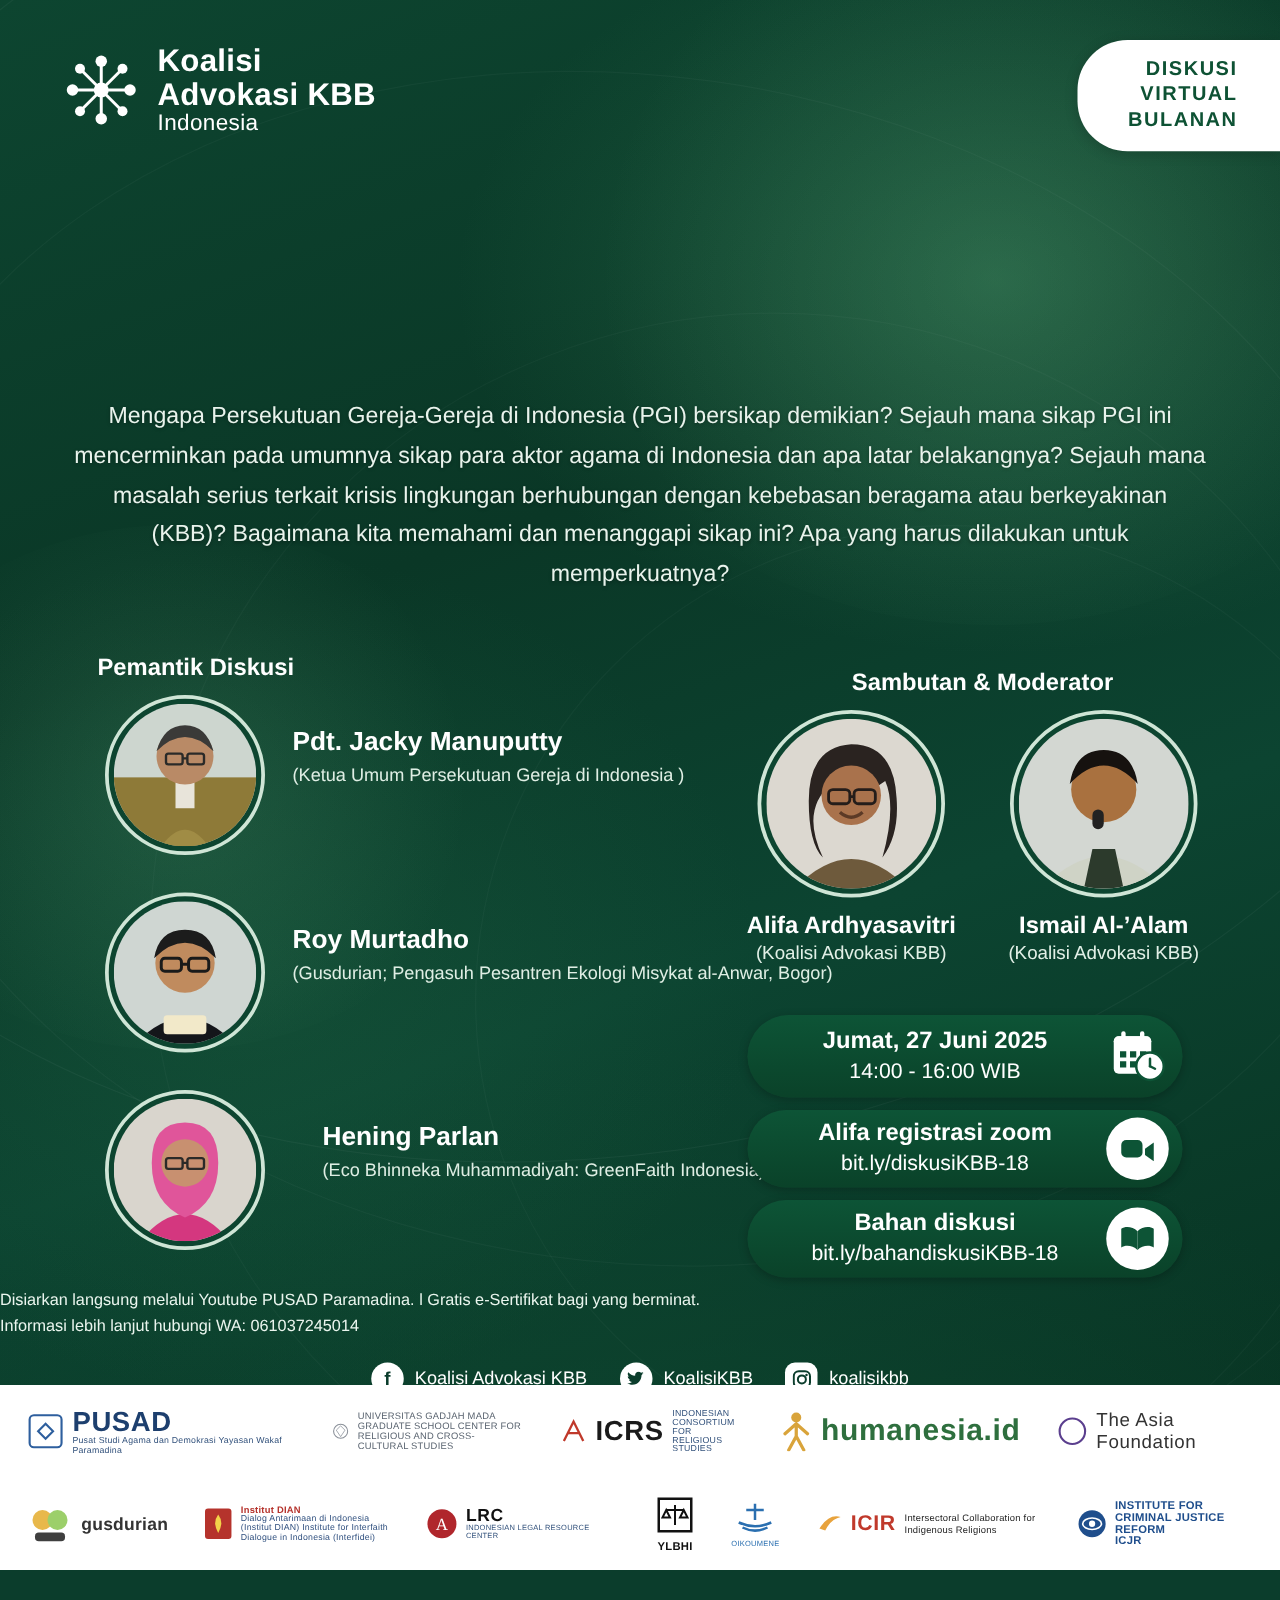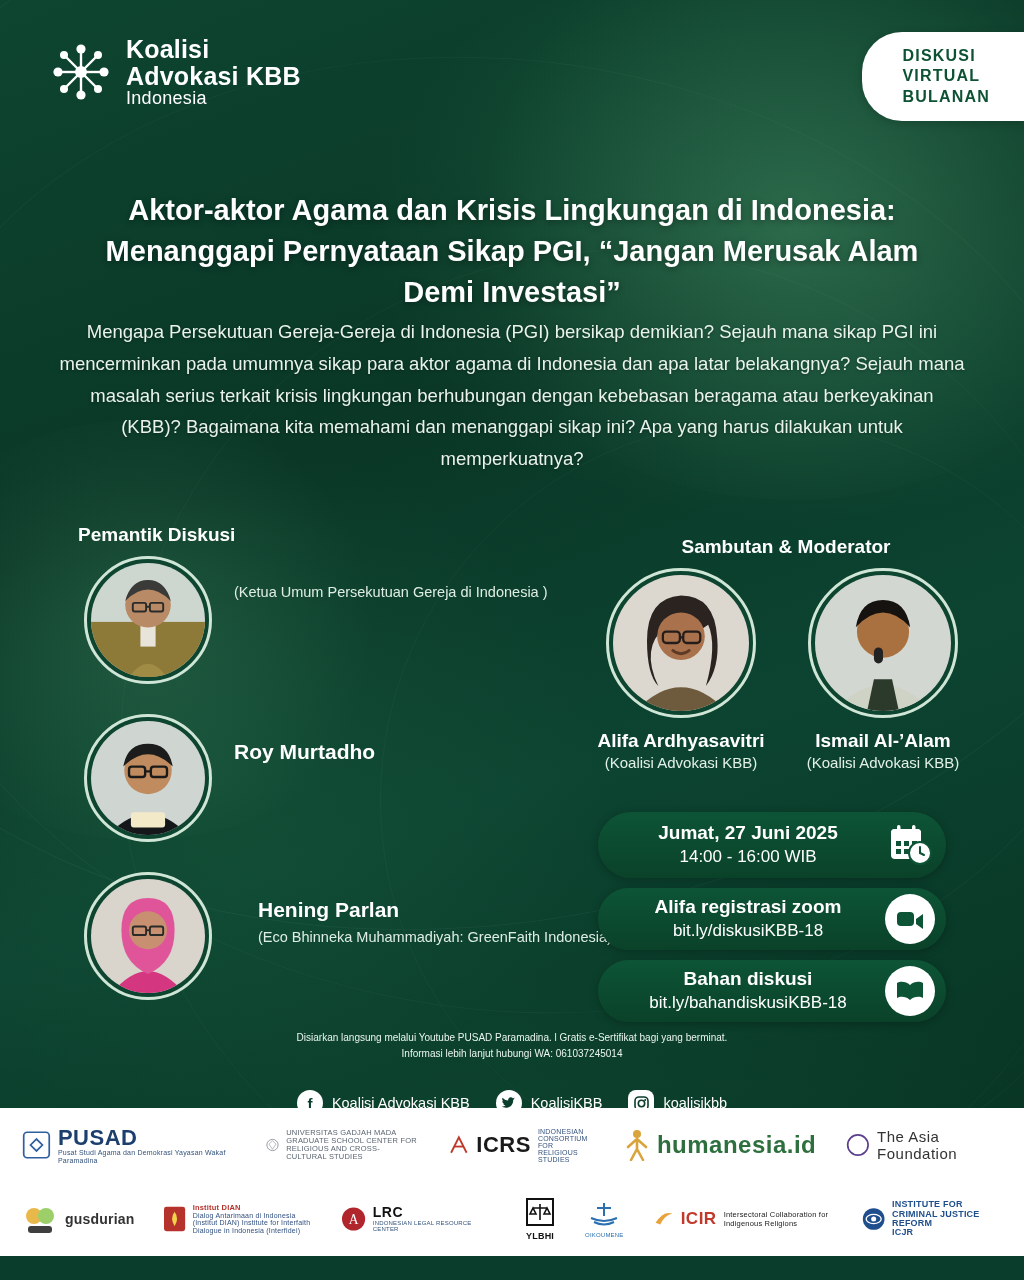--- a/index.html
+++ b/index.html
@@ -47,21 +47,21 @@
   .logo-text { color: #ffffff; line-height: 1.06; }
   .logo-text .l1 { font-size: 25px; font-weight: bold; letter-spacing: .2px; }
   .logo-text .l2 { font-size: 25px; font-weight: bold; letter-spacing: .2px; }
   .logo-text .l3 { font-size: 18px; font-weight: 400; letter-spacing: .3px; }
 
   .badge {
     position: absolute; right: 0; top: 32px;
     background: #ffffff; color: #0e5234;
     border-top-left-radius: 40px; border-bottom-left-radius: 40px;
     padding: 14px 34px 14px 40px;
-    text-align: left; font-weight: bold; font-size: 16px; line-height: 1.28;
+    text-align: right; font-weight: bold; font-size: 16px; line-height: 1.28;
     letter-spacing: 1.2px;
     box-shadow: 0 2px 10px rgba(0,0,0,.18);
   }
 
   
   .title {
     position: absolute; left: 0; right: 0; top: 190px;
     text-align: center; color: #ffffff;
     font-size: 29px; font-weight: bold; line-height: 1.42;
     text-shadow: 0 2px 6px rgba(0,0,0,.35);
@@ -132,21 +132,21 @@
     width: 50px; height: 50px; border-radius: 50%;
     background: #ffffff; display: flex; align-items: center; justify-content: center;
   }
   .pill-date { top: 812px; height: 66px; }
   .pill-zoom { top: 888px; height: 62px; }
   .pill-mat  { top: 960px; height: 62px; }
 
   
   .note {
     position: absolute; left: 0; right: 0; top: 1030px;
-    text-align: center; color: #eaf5ee; font-size: 10px; line-height: 1.6;
+    color: #eaf5ee; font-size: 13px; line-height: 1.6;
   }
   .socials {
     position: absolute; left: 0; right: 0; top: 1090px;
     display: flex; justify-content: center; align-items: center; gap: 26px;
     color: #ffffff; font-size: 14.5px;
   }
   .soc { display: flex; align-items: center; gap: 9px; }
   .soc .si {
     width: 26px; height: 26px; border-radius: 50%;
     background: #ffffff; color: #0b3d2c;
@@ -212,21 +212,20 @@
       <div class="l3">Indonesia</div>
     </div>
   </div>
 
   <div class="badge">
     <div>DISKUSI</div>
     <div>VIRTUAL</div>
     <div>BULANAN</div>
   </div>
 
-  <div class="title">Aktor-aktor Agama dan Krisis Lingkungan di Indonesia: Menanggapi Pernyataan Sikap PGI, “Jangan Merusak Alam Demi Investasi”</div>
   <div class="subtitle">Mengapa Persekutuan Gereja-Gereja di Indonesia (PGI) bersikap demikian? Sejauh mana sikap PGI ini mencerminkan pada umumnya sikap para aktor agama di Indonesia dan apa latar belakangnya? Sejauh mana masalah serius terkait krisis lingkungan berhubungan dengan kebebasan beragama atau berkeyakinan (KBB)? Bagaimana kita memahami dan menanggapi sikap ini? Apa yang harus dilakukan untuk memperkuatnya?</div>
 
   <div class="sec-left">Pemantik Diskusi</div>
   <div class="sec-right">Sambutan &amp; Moderator</div>
 
   <div class="speaker sp1">
     <div class="ava">
       <div class="inner">
         <svg width="100%" height="100%" viewBox="0 0 120 120" preserveAspectRatio="xMidYMid slice">
           <rect width="120" height="120" fill="#cdd6cf"></rect>
@@ -235,20 +234,21 @@
           <rect x="52" y="62" width="16" height="26" fill="#e8e4da"></rect>
           <circle cx="60" cy="44" r="24" fill="#b98a66"></circle>
           <path d="M36 40 q24 -24 48 0 q-6 -22 -24 -22 q-18 0 -24 22z" fill="#3a3a38"></path>
           <rect x="44" y="42" width="14" height="9" rx="2" fill="none" stroke="#2a2a28" stroke-width="2"></rect>
           <rect x="62" y="42" width="14" height="9" rx="2" fill="none" stroke="#2a2a28" stroke-width="2"></rect>
           <line x1="58" y1="46" x2="62" y2="46" stroke="#2a2a28" stroke-width="2"></line>
         </svg>
       </div>
     </div>
     <div class="s-text">
+      <div class="s-name">Pdt. Jacky Manuputty</div>
       <div class="s-role">(Ketua Umum Persekutuan Gereja di Indonesia )</div>
     </div>
   </div>
 
   <div class="speaker sp2">
     <div class="ava">
       <div class="inner">
         <svg width="100%" height="100%" viewBox="0 0 120 120" preserveAspectRatio="xMidYMid slice">
           <rect width="120" height="120" fill="#cfd6d2"></rect>
           <path d="M18 120 q42 -44 84 0 z" fill="#14161a"></path>
@@ -256,20 +256,21 @@
           <circle cx="60" cy="52" r="25" fill="#c08b5e"></circle>
           <path d="M34 48 q26 -26 52 0 q-4 -24 -26 -24 q-22 0 -26 24z" fill="#1c1c1c"></path>
           <rect x="40" y="48" width="17" height="11" rx="3" fill="none" stroke="#1a1a1a" stroke-width="2.5"></rect>
           <rect x="63" y="48" width="17" height="11" rx="3" fill="none" stroke="#1a1a1a" stroke-width="2.5"></rect>
           <line x1="57" y1="53" x2="63" y2="53" stroke="#1a1a1a" stroke-width="2.5"></line>
         </svg>
       </div>
     </div>
     <div class="s-text">
       <div class="s-name">Roy Murtadho</div>
+      <div class="s-role">(Gusdurian; Pengasuh Pesantren Ekologi Misykat al-Anwar, Bogor)</div>
     </div>
   </div>
 
   <div class="speaker sp3">
     <div class="ava">
       <div class="inner">
         <svg width="100%" height="100%" viewBox="0 0 120 120" preserveAspectRatio="xMidYMid slice">
           <rect width="120" height="120" fill="#d9d5cd"></rect>
           <path d="M22 120 q38 -46 76 0 z" fill="#d4377f"></path>
           <path d="M60 20 q-28 0 -28 34 q0 34 28 46 q28 -12 28 -46 q0 -34 -28 -34z" fill="#e0559a"></path>

